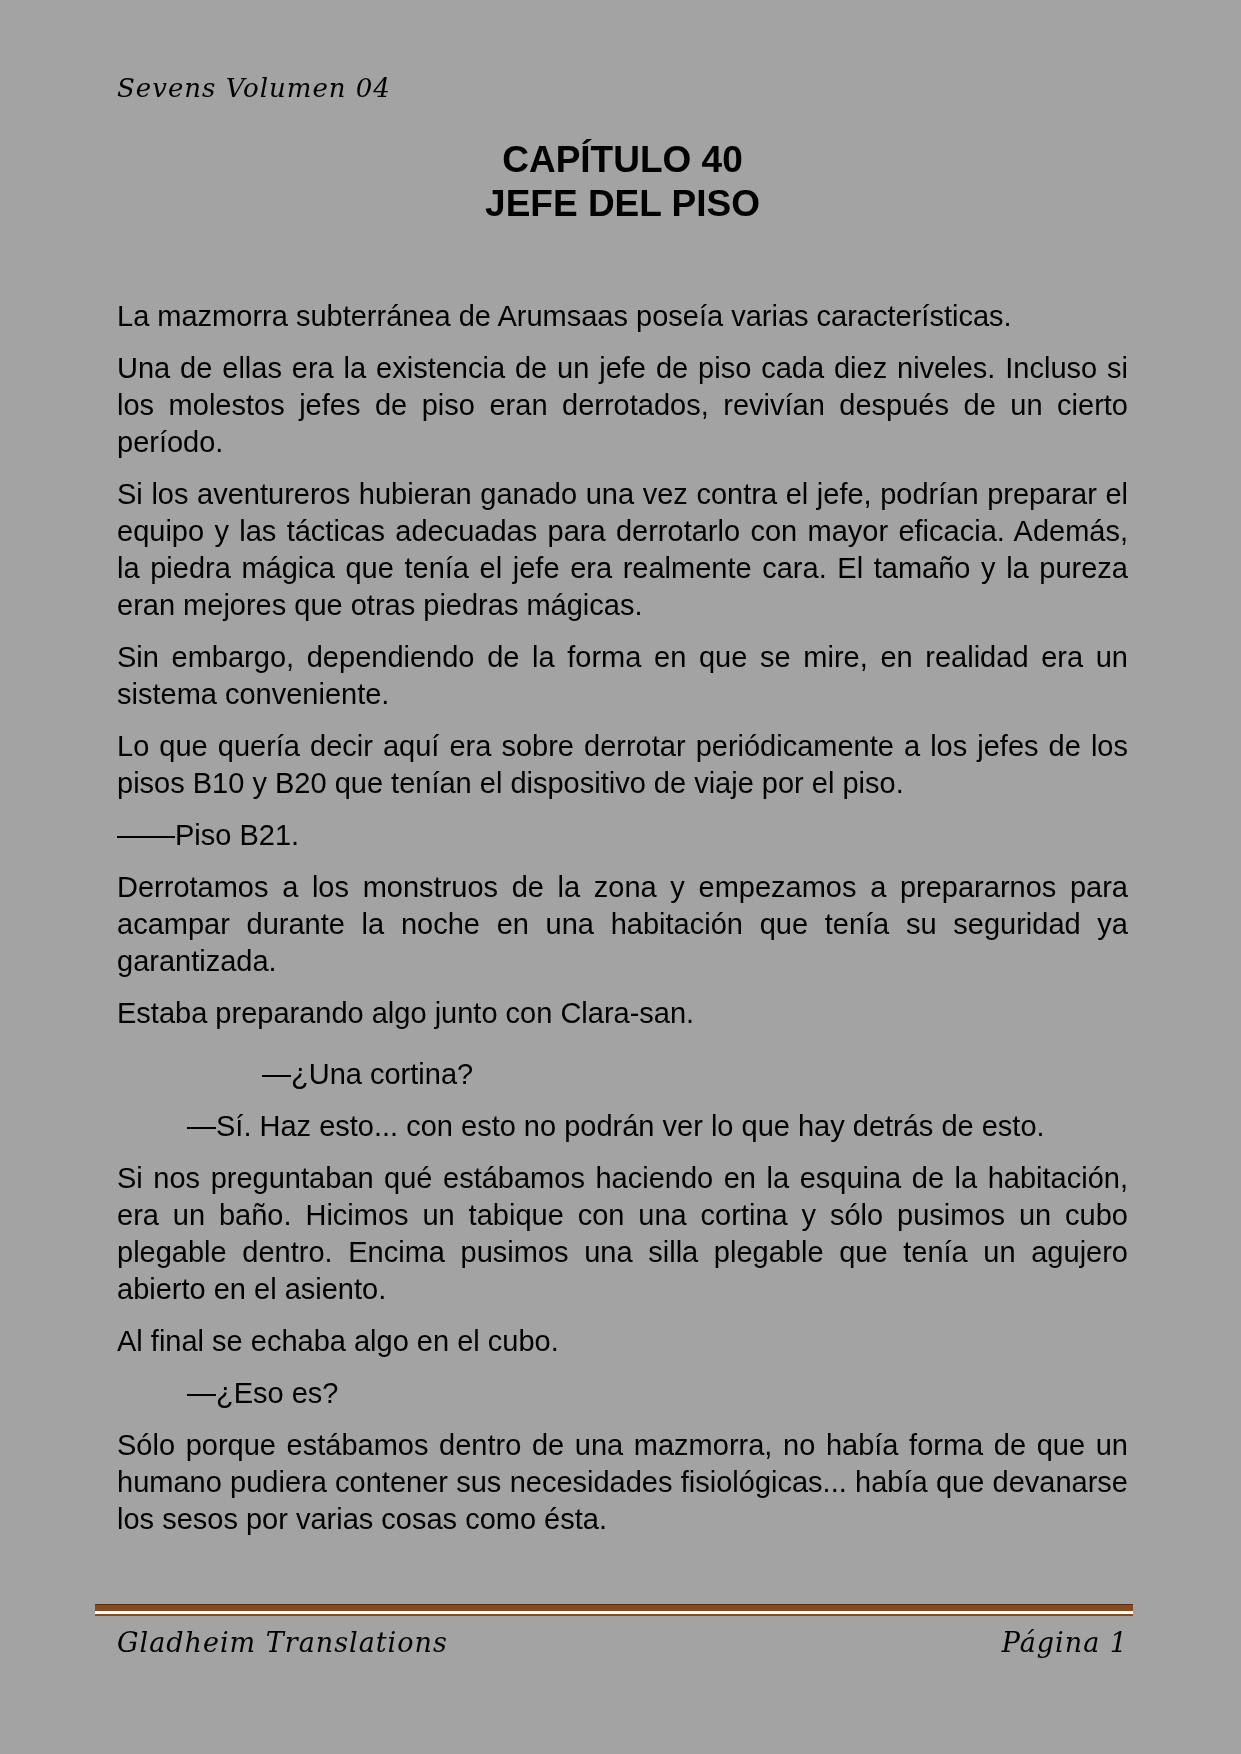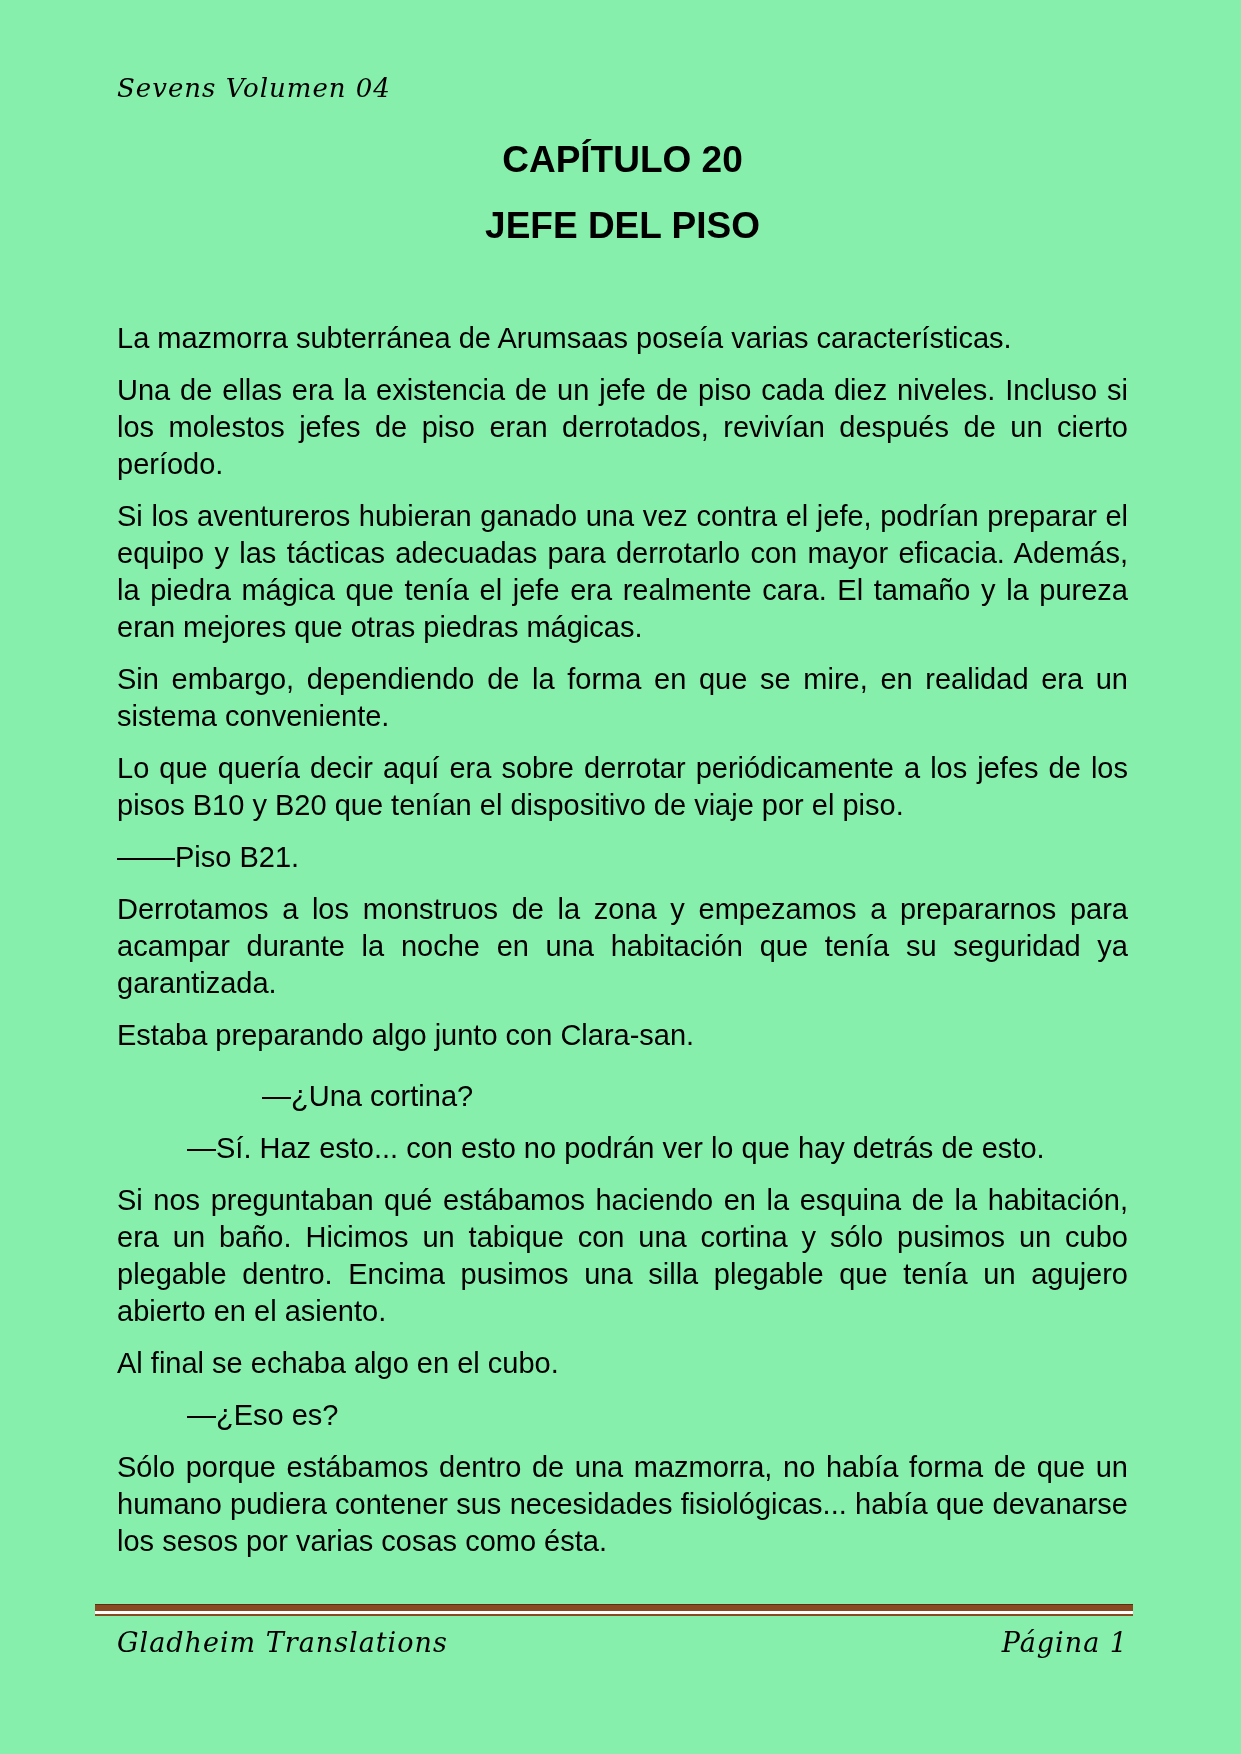--- a/index.html
+++ b/index.html
@@ -4,21 +4,21 @@
 <style>
   html, body {
     margin: 0;
     padding: 0;
     background: #ffffff;
   }
   .page {
     position: relative;
     width: 1241px;
     height: 1754px;
-    background: #86efac;
+    background: #a3a3a3;
     overflow: hidden;
     font-family: "Liberation Sans", sans-serif;
     color: #000000;
   }
   .content {
     position: absolute;
     left: 117px;
     right: 113px;
     top: 0;
   }
@@ -35,21 +35,20 @@
     text-align: center;
     font-weight: bold;
     font-size: 37px;
     line-height: 44px;
     margin: 0;
   }
   .chapter-title.first {
     margin-top: 34px;
   }
   .chapter-title.second {
-    margin-top: 22px;
   }
   .body-text {
     margin-top: 72px;
   }
   .para {
     margin: 0 0 15px 0;
     font-size: 29px;
     line-height: 37px;
     text-align: justify;
     text-justify: inter-word;
@@ -96,21 +95,21 @@
 </style>
 </head>
 <body>
 
 <div class="page">
 
   <div class="content">
 
     <div class="doc-header">Sevens Volumen 04</div>
 
-    <p class="chapter-title first">CAPÍTULO 20</p>
+    <p class="chapter-title first">CAPÍTULO 40</p>
 
     <p class="chapter-title second">JEFE DEL PISO</p>
 
     <div class="body-text">
         <p class="para">La mazmorra subterránea de Arumsaas poseía varias características.</p>
         <p class="para">Una de ellas era la existencia de un jefe de piso cada diez niveles. Incluso si los molestos jefes de piso eran derrotados, revivían después de un cierto período.</p>
         <p class="para">Si los aventureros hubieran ganado una vez contra el jefe, podrían preparar el equipo y las tácticas adecuadas para derrotarlo con mayor eficacia. Además, la piedra mágica que tenía el jefe era realmente cara. El tamaño y la pureza eran mejores que otras piedras mágicas.</p>
         <p class="para">Sin embargo, dependiendo de la forma en que se mire, en realidad era un sistema conveniente.</p>
         <p class="para">Lo que quería decir aquí era sobre derrotar periódicamente a los jefes de los pisos B10 y B20 que tenían el dispositivo de viaje por el piso.</p>
         <p class="para dialogue">——Piso B21.</p>

